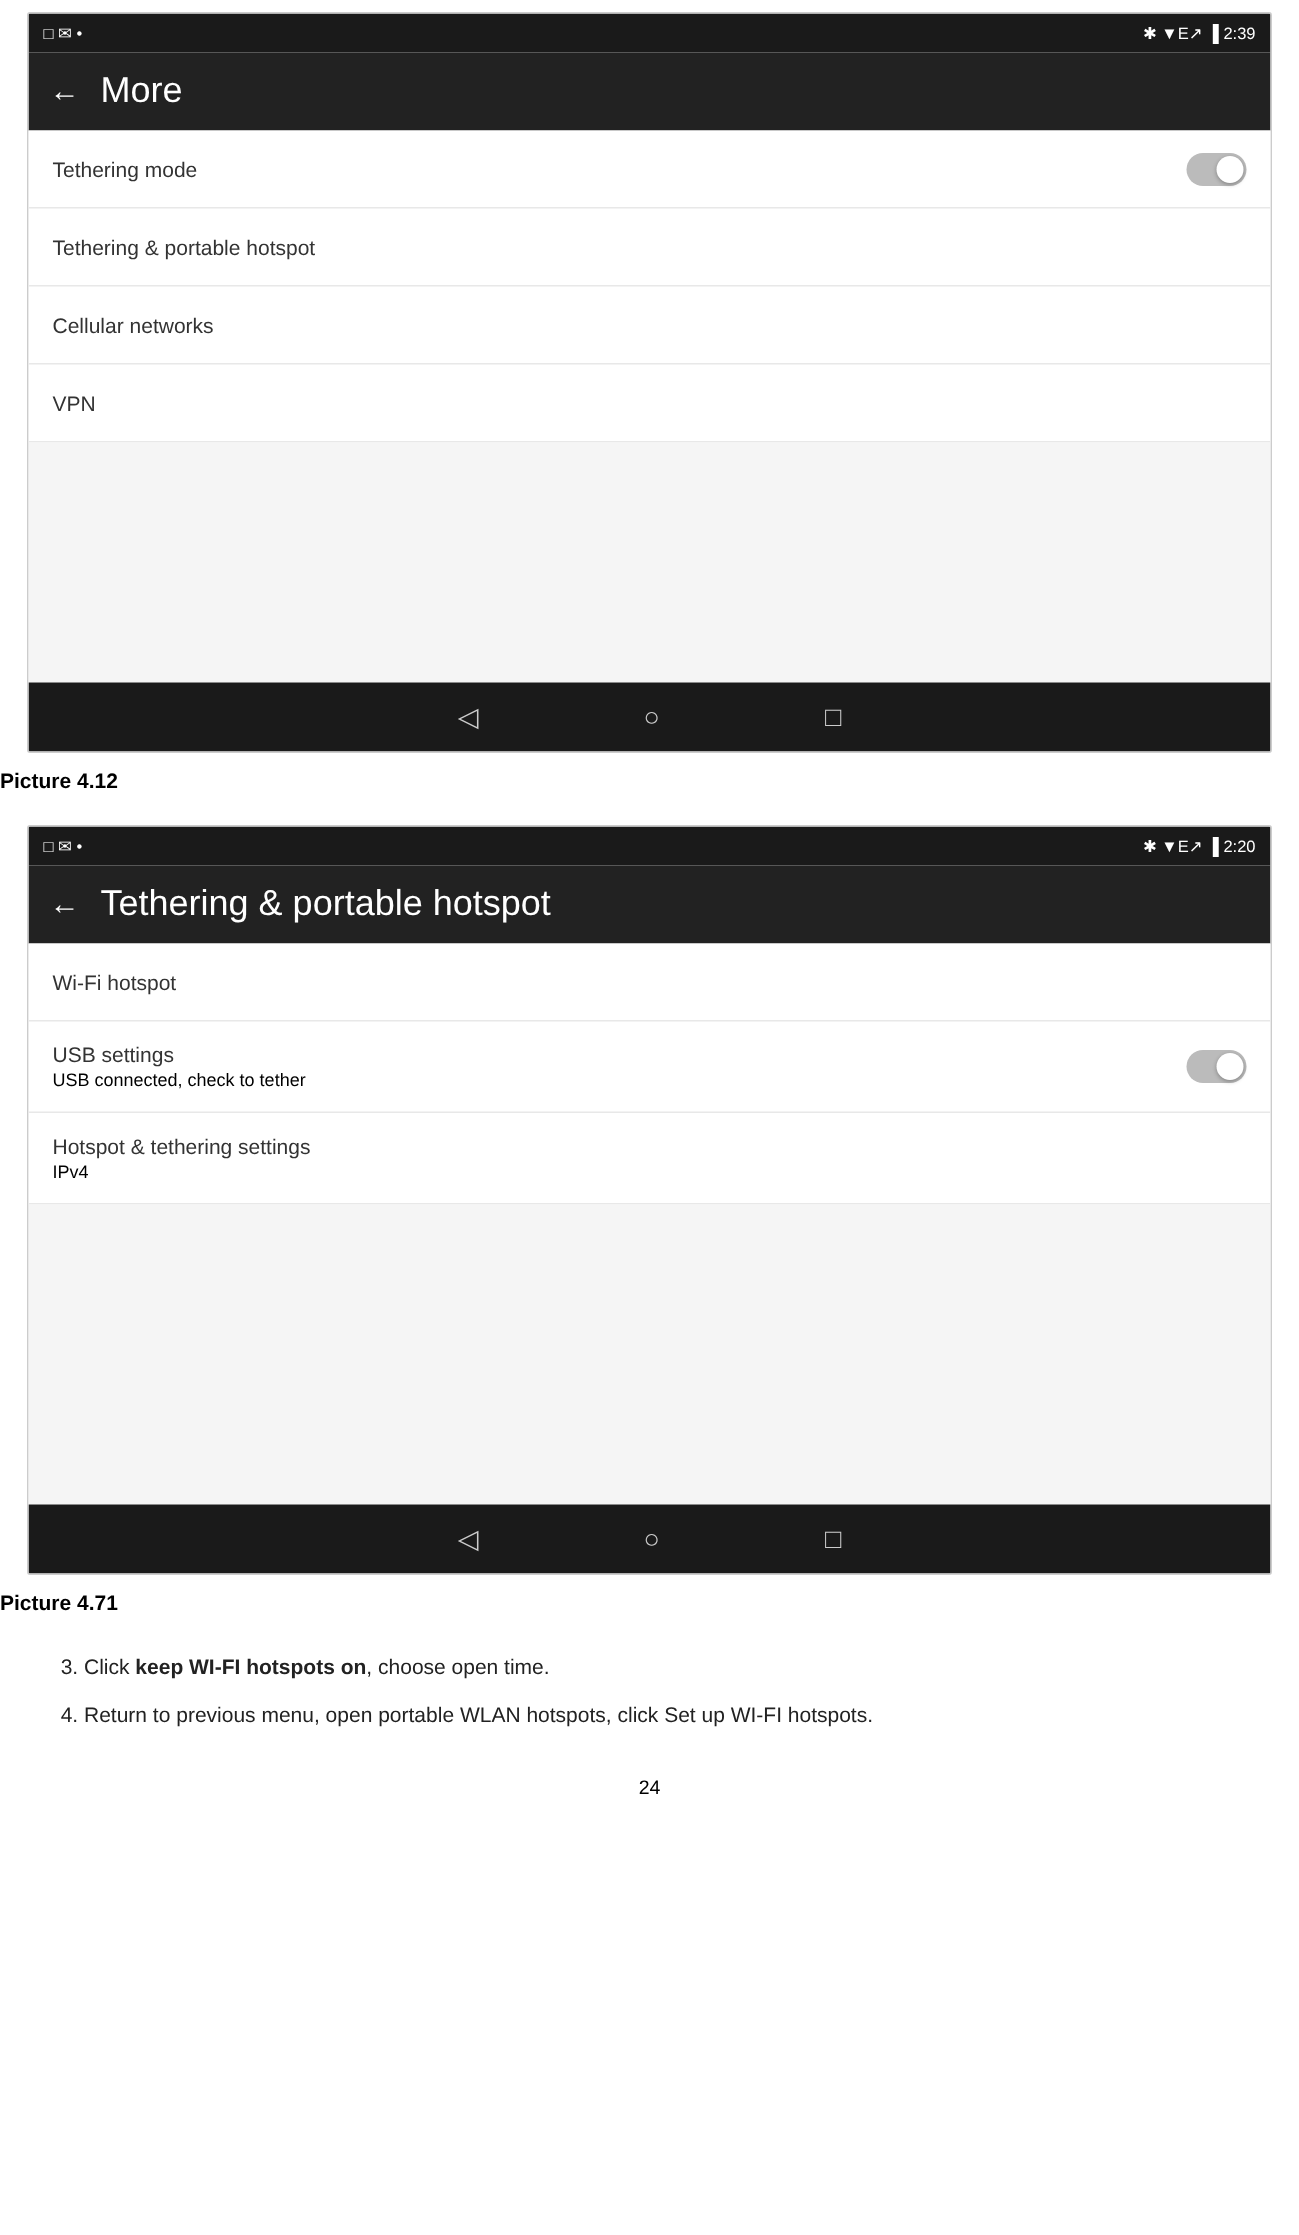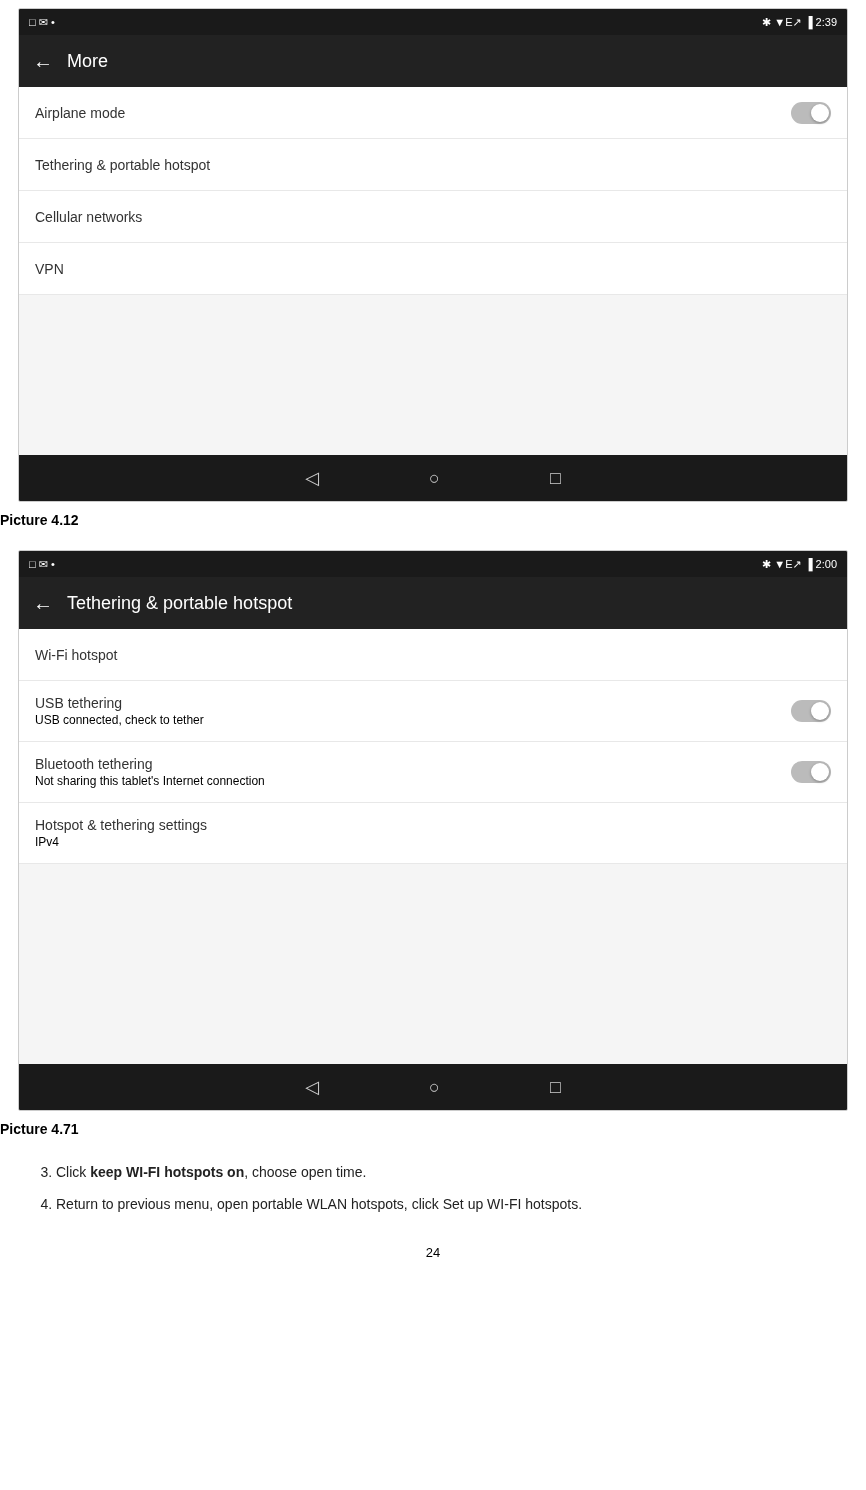--- a/index.html
+++ b/index.html
@@ -52,21 +52,21 @@
       align-items: center;
       padding: 0 14px;
       gap: 14px;
     }
     .action-bar-back {
       font-size: 20px;
       cursor: pointer;
       color: #fff;
     }
     .action-bar-title {
-      font-size: 18px;
+      font-size: 24px;
       font-weight: 400;
       color: #fff;
     }
 
     
     .settings-list {
       background: #fff;
     }
     .settings-item {
       border-bottom: 1px solid #e8e8e8;
@@ -192,21 +192,21 @@
 
       <div class="action-bar">
         <span class="action-bar-back">←</span>
         <span class="action-bar-title">More</span>
       </div>
 
       <div class="settings-list">
 
         <div class="settings-item">
           <div class="settings-item-text">
-            <span class="settings-item-title">Airplane mode</span>
+            <span class="settings-item-title">Tethering mode</span>
           </div>
           <div class="toggle"></div>
         </div>
 
         <div class="settings-item">
           <div class="settings-item-text">
             <span class="settings-item-title">Tethering &amp; portable hotspot</span>
           </div>
         </div>
 
@@ -239,52 +239,45 @@
 
 <div class="screenshot-block">
   <div class="android-screen">
     <div class="screen-wrapper">
 
       <div class="status-bar">
         <div class="status-bar-left">
           <span>□ ✉ •</span>
         </div>
         <div class="status-bar-right">
-          <span>✱ ▼E↗ ▐ 2:00</span>
+          <span>✱ ▼E↗ ▐ 2:20</span>
         </div>
       </div>
 
       <div class="action-bar">
         <span class="action-bar-back">←</span>
         <span class="action-bar-title">Tethering &amp; portable hotspot</span>
       </div>
 
       <div class="settings-list">
 
         <div class="settings-item">
           <div class="settings-item-text">
             <span class="settings-item-title">Wi-Fi hotspot</span>
           </div>
         </div>
 
         <div class="settings-item">
           <div class="settings-item-text">
-            <span class="settings-item-title">USB tethering</span>
+            <span class="settings-item-title">USB settings</span>
             <span class="settings-item-subtitle">USB connected, check to tether</span>
           </div>
           <div class="toggle"></div>
         </div>
 
-        <div class="settings-item">
-          <div class="settings-item-text">
-            <span class="settings-item-title">Bluetooth tethering</span>
-            <span class="settings-item-subtitle">Not sharing this tablet's Internet connection</span>
-          </div>
-          <div class="toggle"></div>
-        </div>
 
         <div class="settings-item">
           <div class="settings-item-text">
             <span class="settings-item-title">Hotspot &amp; tethering settings</span>
             <span class="settings-item-subtitle">IPv4</span>
           </div>
         </div>
 
       </div>
 

